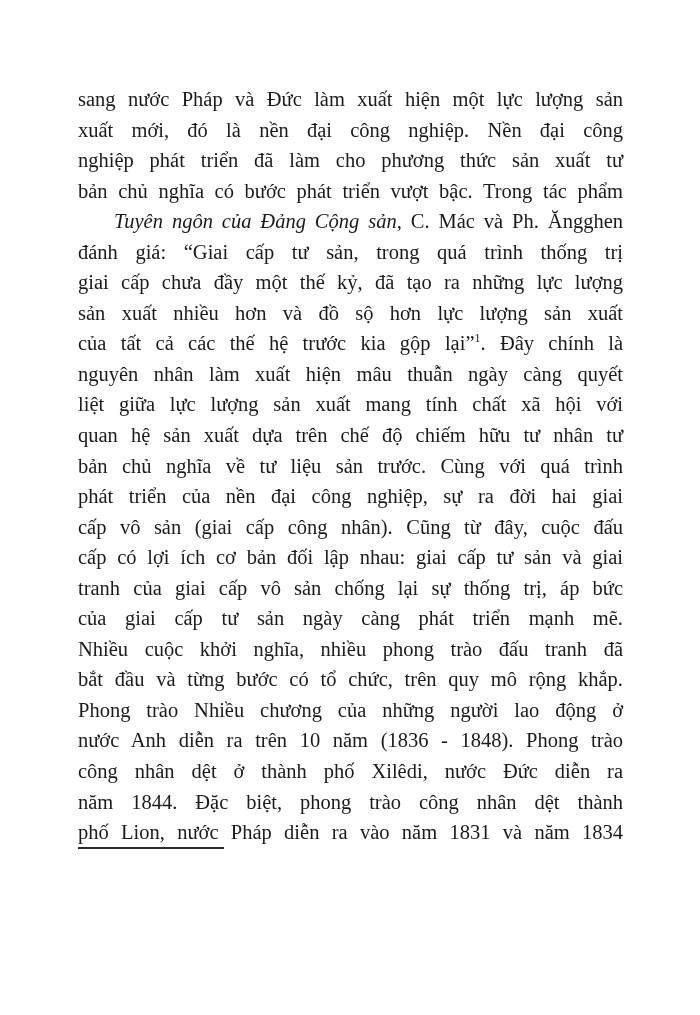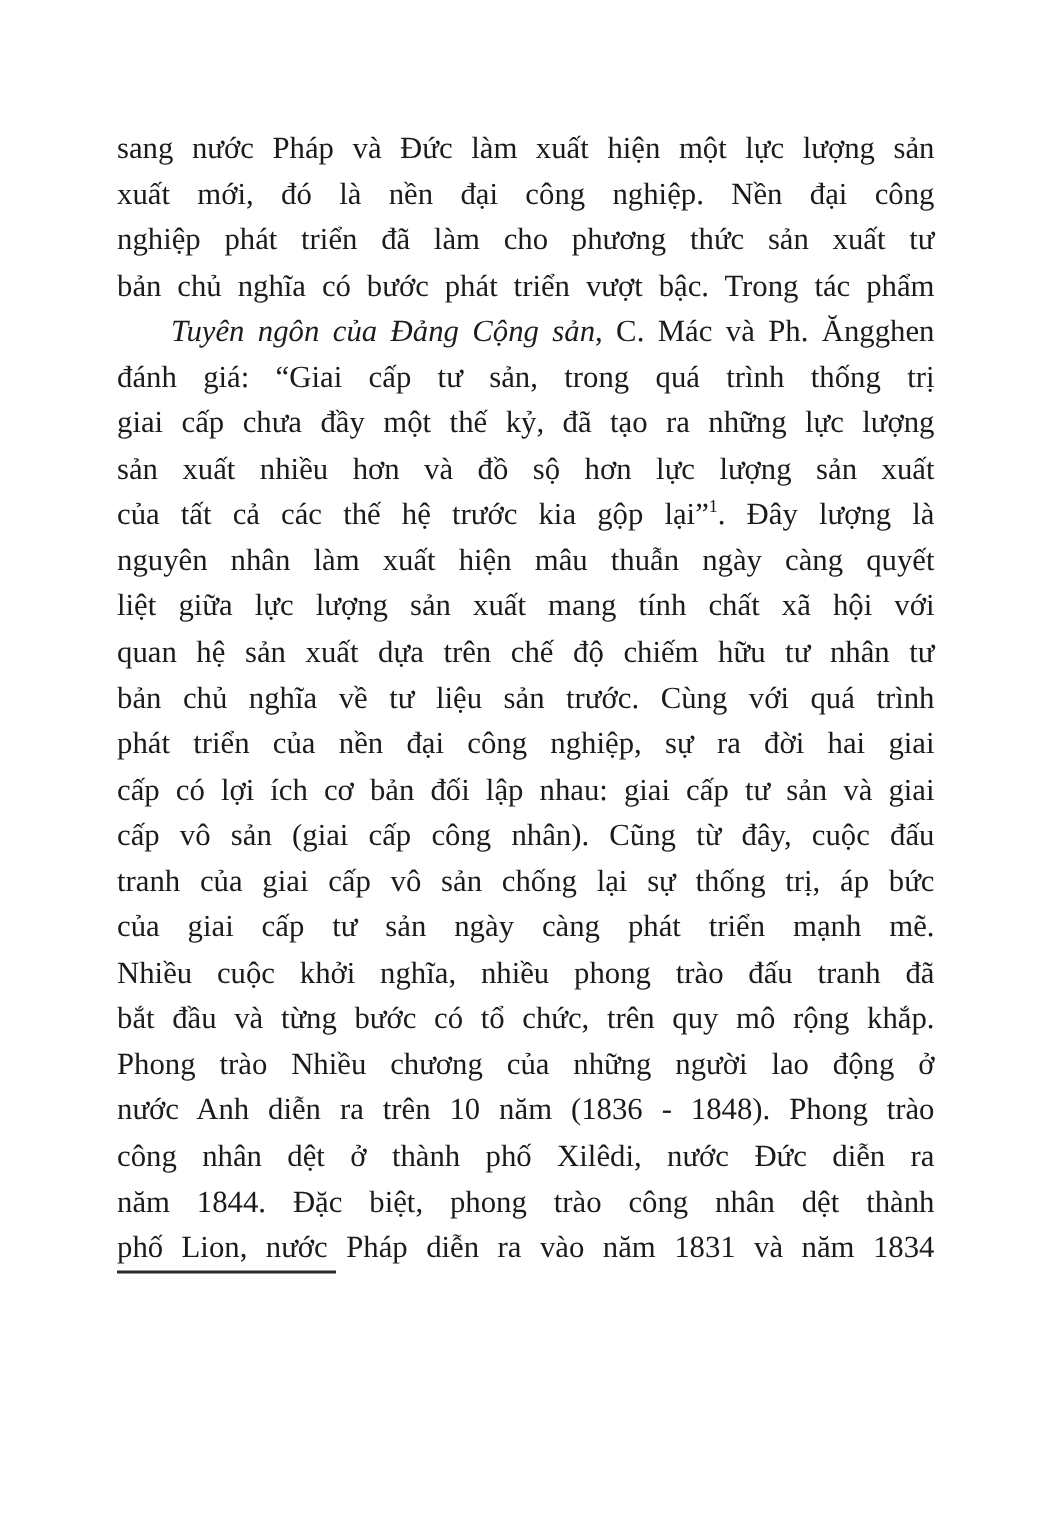--- a/index.html
+++ b/index.html
@@ -106,28 +106,28 @@
 
   <div class="body-text">
       <div class="body-line body-line-0"><span>sang nước Pháp và Đức làm xuất hiện một lực lượng sản</span></div>
       <div class="body-line body-line-1"><span>xuất mới, đó là nền đại công nghiệp. Nền đại công</span></div>
       <div class="body-line body-line-2"><span>nghiệp phát triển đã làm cho phương thức sản xuất tư</span></div>
       <div class="body-line body-line-3"><span>bản chủ nghĩa có bước phát triển vượt bậc. Trong tác phẩm</span></div>
       <div class="body-line body-line-4"><i>Tuyên ngôn của Đảng Cộng sản</i><span>, C. Mác và Ph. Ăngghen</span></div>
       <div class="body-line body-line-5"><span>đánh giá: “Giai cấp tư sản, trong quá trình thống trị</span></div>
       <div class="body-line body-line-6"><span>giai cấp chưa đầy một thế kỷ, đã tạo ra những lực lượng</span></div>
       <div class="body-line body-line-7"><span>sản xuất nhiều hơn và đồ sộ hơn lực lượng sản xuất</span></div>
-      <div class="body-line body-line-8"><span>của tất cả các thế hệ trước kia gộp lại”</span><sup>1</sup><span>. Đây lượng là</span></div>
+      <div class="body-line body-line-8"><span>của tất cả các thế hệ trước kia gộp lại”</span><sup>1</sup><span>. Đây chính là</span></div>
       <div class="body-line body-line-9"><span>nguyên nhân làm xuất hiện mâu thuẫn ngày càng quyết</span></div>
       <div class="body-line body-line-10"><span>liệt giữa lực lượng sản xuất mang tính chất xã hội với</span></div>
       <div class="body-line body-line-11"><span>quan hệ sản xuất dựa trên chế độ chiếm hữu tư nhân tư</span></div>
       <div class="body-line body-line-12"><span>bản chủ nghĩa về tư liệu sản trước. Cùng với quá trình</span></div>
       <div class="body-line body-line-13"><span>phát triển của nền đại công nghiệp, sự ra đời hai giai</span></div>
+      <div class="body-line body-line-15"><span>cấp vô sản (giai cấp công nhân). Cũng từ đây, cuộc đấu</span></div>
       <div class="body-line body-line-14"><span>cấp có lợi ích cơ bản đối lập nhau: giai cấp tư sản và giai</span></div>
-      <div class="body-line body-line-15"><span>cấp vô sản (giai cấp công nhân). Cũng từ đây, cuộc đấu</span></div>
       <div class="body-line body-line-16"><span>tranh của giai cấp vô sản chống lại sự thống trị, áp bức</span></div>
       <div class="body-line body-line-17"><span>của giai cấp tư sản ngày càng phát triển mạnh mẽ.</span></div>
       <div class="body-line body-line-18"><span>Nhiều cuộc khởi nghĩa, nhiều phong trào đấu tranh đã</span></div>
       <div class="body-line body-line-19"><span>bắt đầu và từng bước có tổ chức, trên quy mô rộng khắp.</span></div>
       <div class="body-line body-line-20"><span>Phong trào Nhiều chương của những người lao động ở</span></div>
       <div class="body-line body-line-21"><span>nước Anh diễn ra trên 10 năm (1836 - 1848). Phong trào</span></div>
       <div class="body-line body-line-22"><span>công nhân dệt ở thành phố Xilêdi, nước Đức diễn ra</span></div>
       <div class="body-line body-line-23"><span>năm 1844. Đặc biệt, phong trào công nhân dệt thành</span></div>
       <div class="body-line body-line-24"><span>phố Lion, nước Pháp diễn ra vào năm 1831 và năm 1834</span></div>
     </div>

